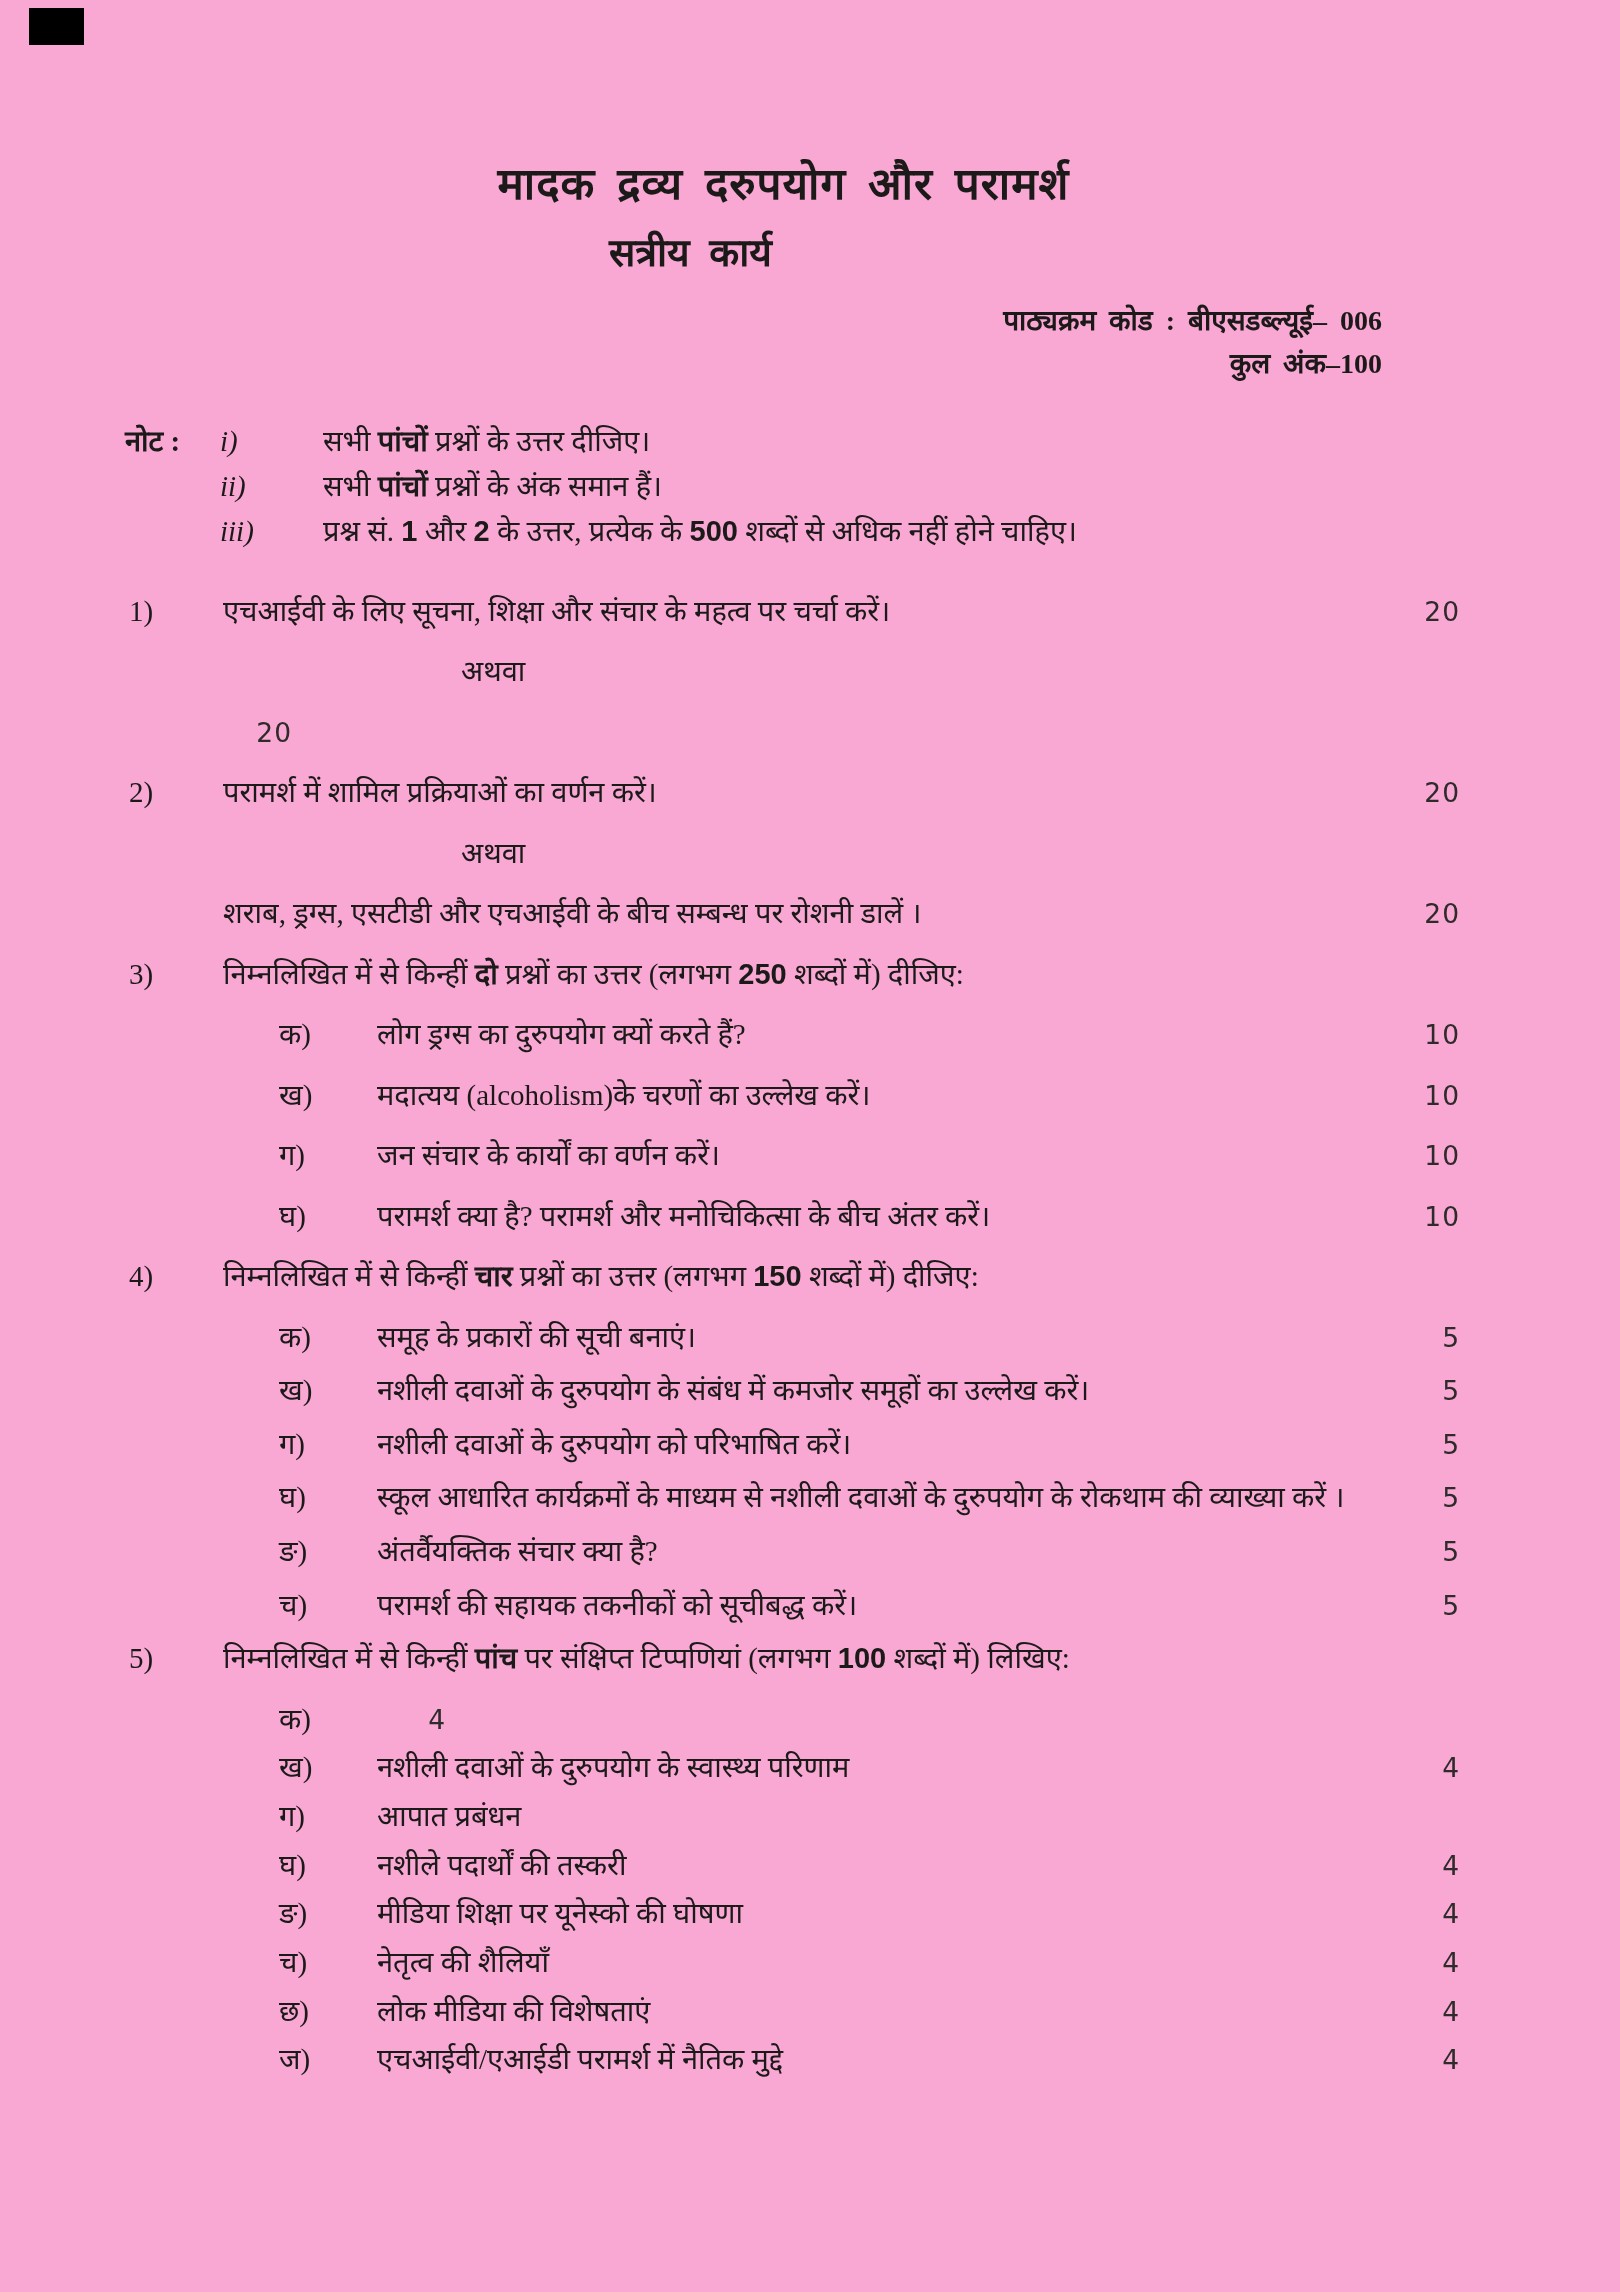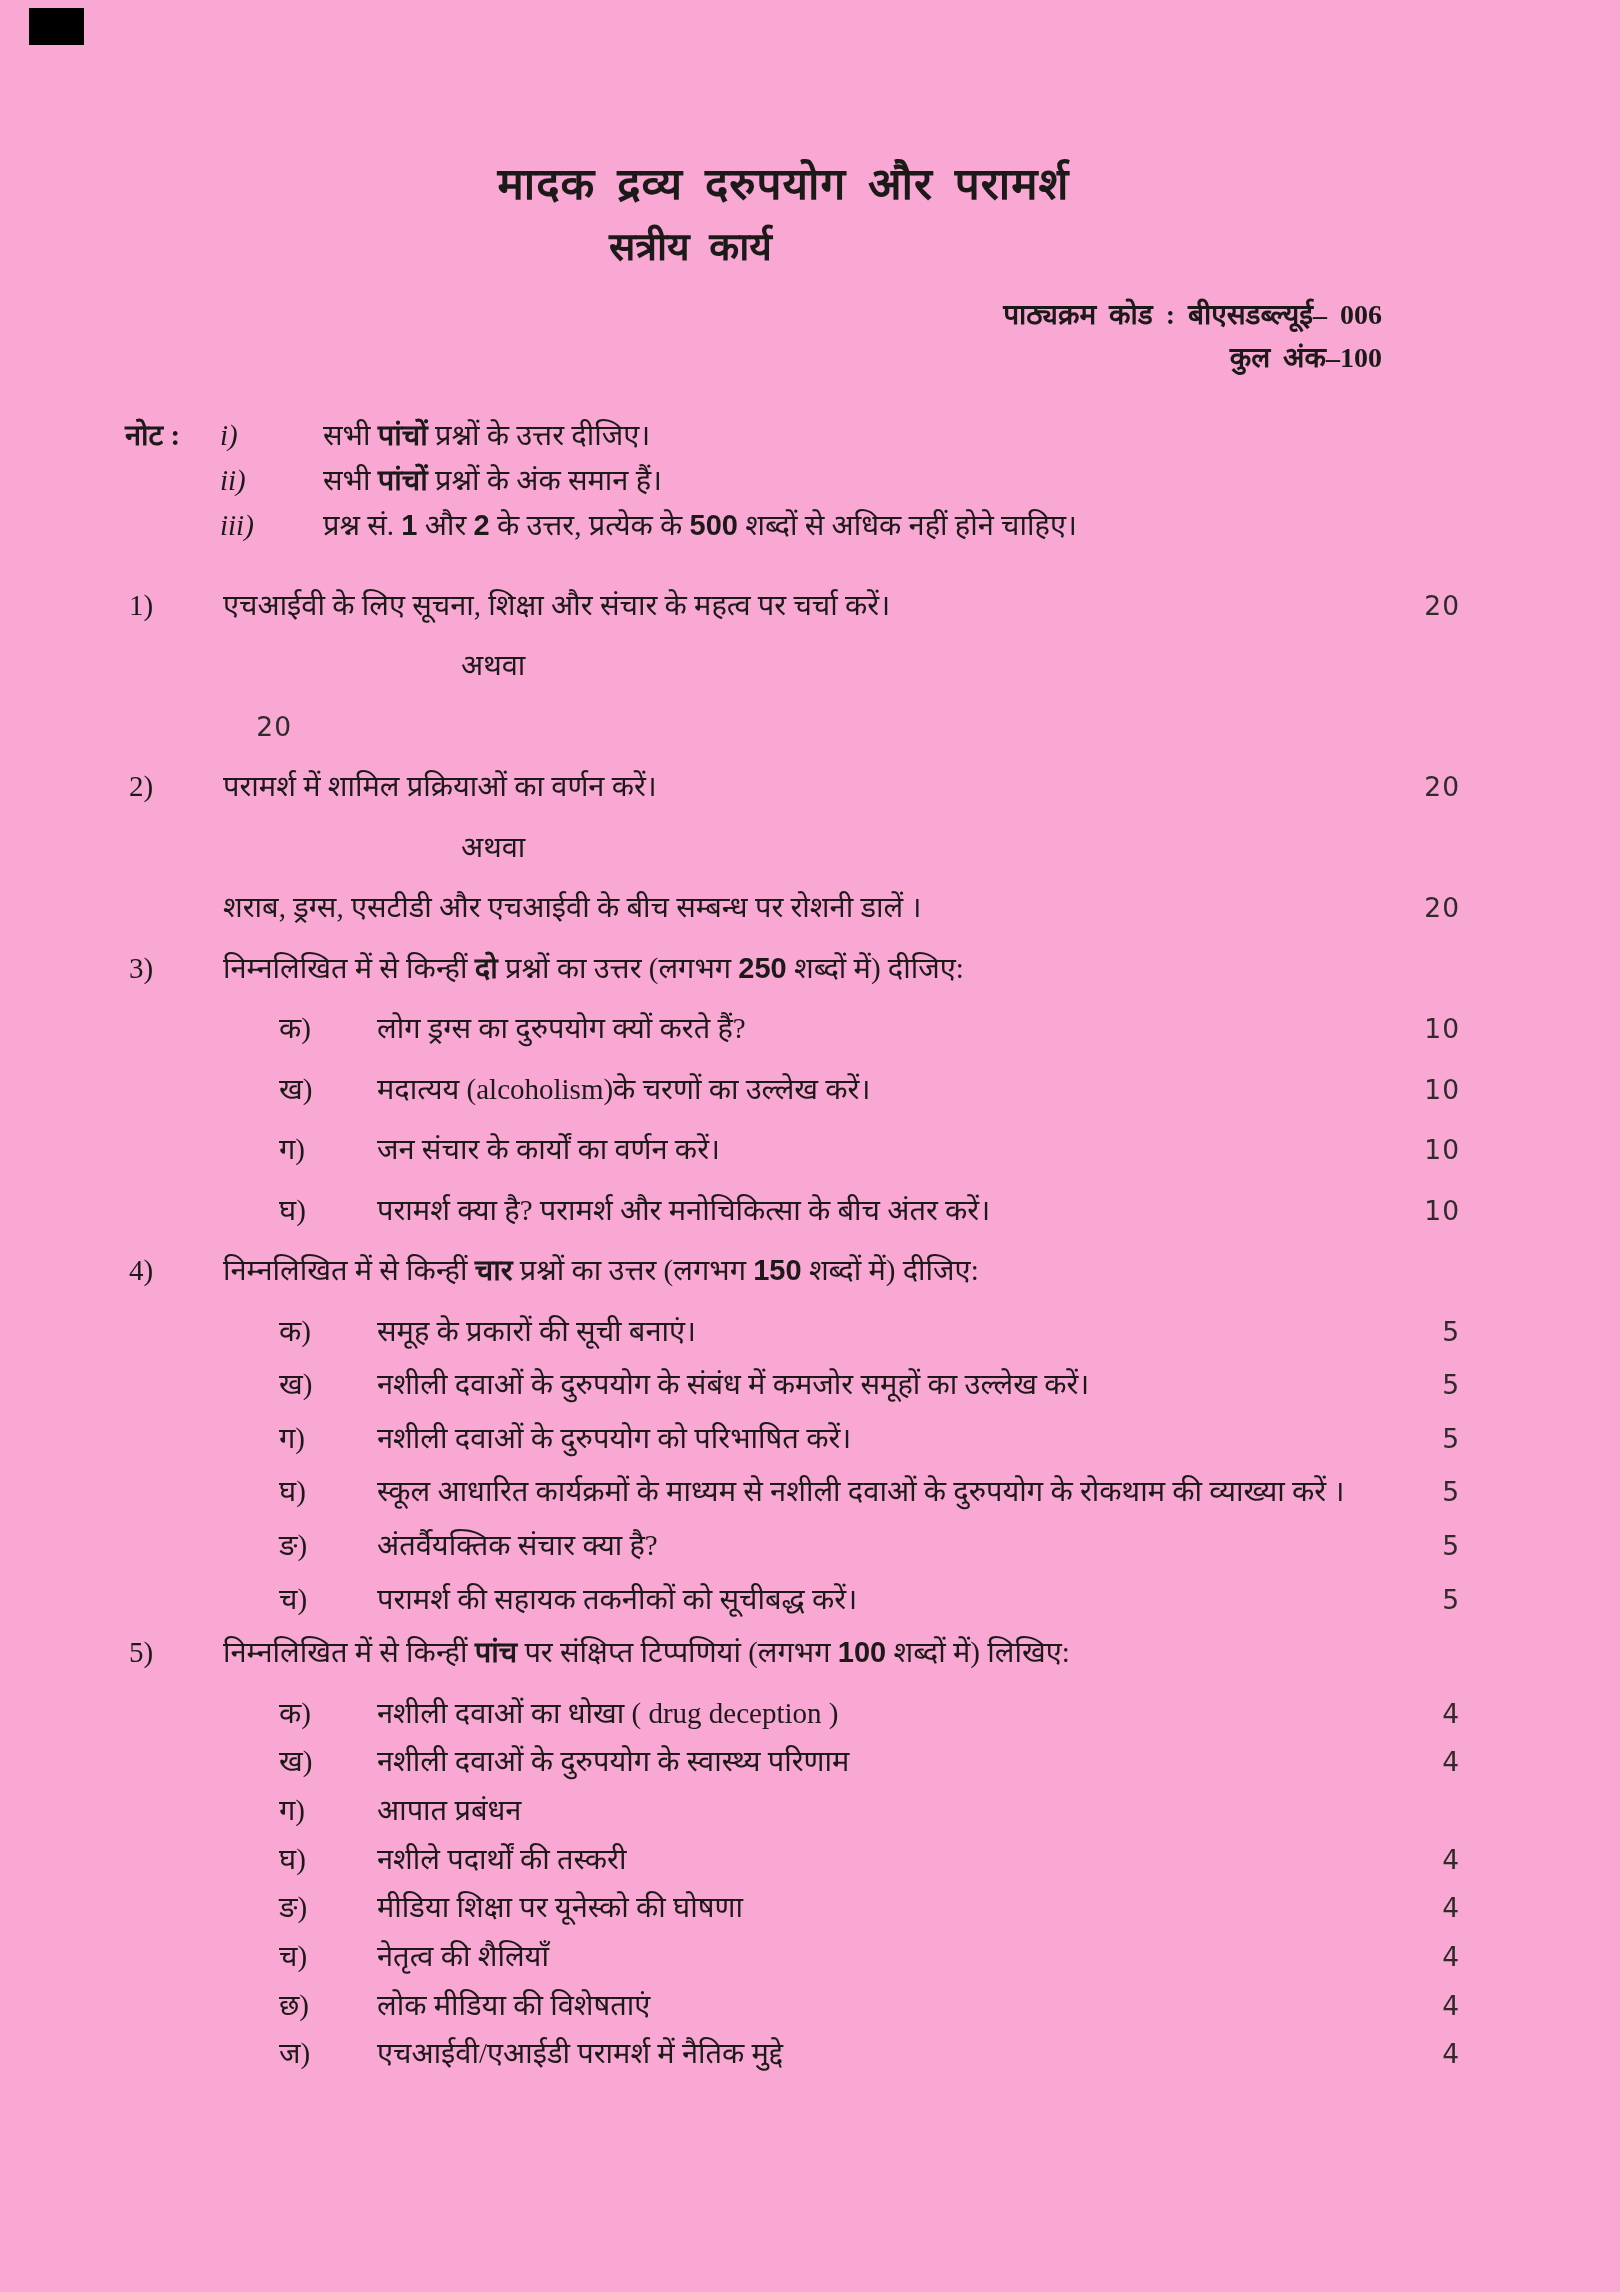--- a/index.html
+++ b/index.html
@@ -26,21 +26,21 @@
     font-size: 44px;
     line-height: 51px;
     font-weight: 700;
     letter-spacing: 1px;
     word-spacing: 9.8px;
   }
   .subtitle {
     font-size: 39px;
     line-height: 47px;
     font-weight: 700;
-    margin-top: 13px;
+    margin-top: 19px;
     margin-right: 186px;
     word-spacing: 9.8px;
   }
   .meta {
     text-align: right;
     padding-right: 238px;
     margin-top: 23px;
     font-weight: 700;
     font-size: 28px;
     line-height: 43px;
@@ -213,21 +213,20 @@
         </div>
       </div>
       <div class="q-block q-block-5">
         <div class="row q-row">
           <span class="num">5)</span>
           <span class="txt"><span>निम्नलिखित में से किन्हीं </span><span class="seg-b">पांच</span><span> पर संक्षिप्त टिप्पणियां (लगभग </span><span class="seg-b seg-sans">100</span><span> शब्दों में) लिखिए:</span></span>
           <span class="marks"></span>
         </div>
         <div class="row sub-row">
           <span class="num">क)</span>
-          <span class="txt"><span>नशीली दवाओं का धोखा ( drug deception )</span></span>
           <span class="marks">4</span>
         </div>
         <div class="row sub-row">
           <span class="num">ख)</span>
           <span class="txt"><span>नशीली दवाओं के दुरुपयोग के स्वास्थ्य परिणाम</span></span>
           <span class="marks">4</span>
         </div>
         <div class="row sub-row">
           <span class="num">ग)</span>
           <span class="txt"><span>आपात प्रबंधन</span></span>

